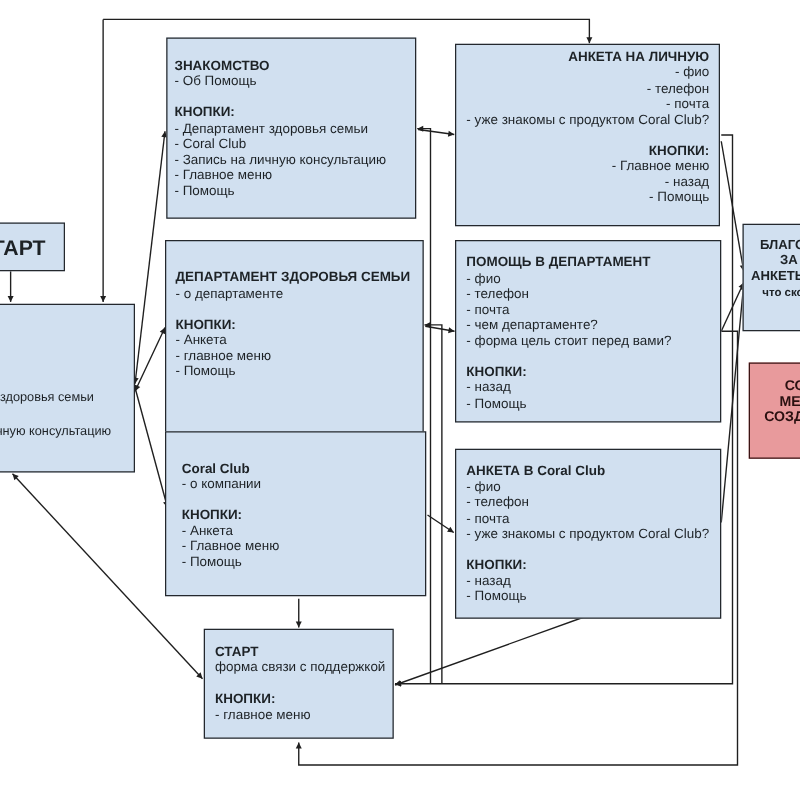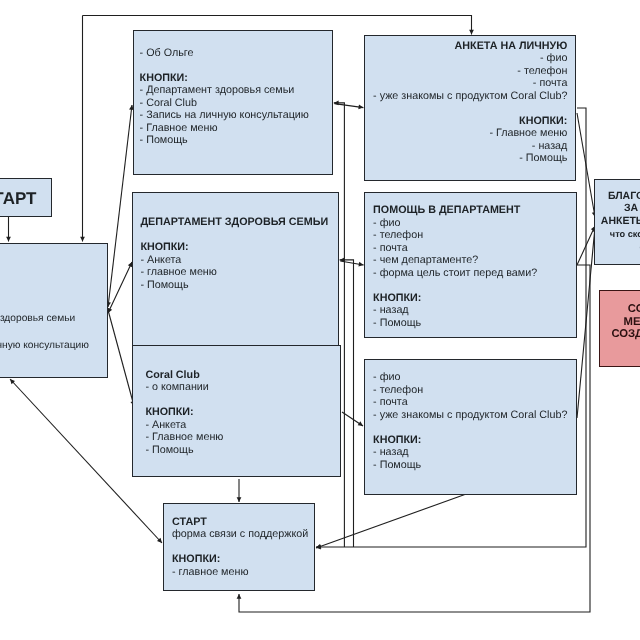--- a/index.html
+++ b/index.html
@@ -115,33 +115,35 @@
           <div class="ln b" style="font-size: 10.2px; line-height: 13.5px; height: 13.5px;">КНОПКИ:</div>
           <div class="ln" style="font-size: 10.2px; line-height: 13.5px; height: 13.5px;">- Знакомство</div>
           <div class="ln" style="font-size: 10.2px; line-height: 13.5px; height: 13.5px;">- Департамент здоровья семьи</div>
           <div class="ln" style="font-size: 10.2px; line-height: 13.5px; height: 13.5px;">- Coral Club</div>
           <div class="ln" style="font-size: 10.2px; line-height: 13.5px; height: 13.5px;">- Запись на личную консультацию</div>
           <div class="ln" style="font-size: 10.2px; line-height: 13.5px; height: 13.5px;">- Помощь</div>
         </div>
       </div>
       <div class="node" style="left: 132.6px; top: 30px; width: 200px; height: 145.3px;">
         <div class="body" style="left: 6px; top: 15.7px;">
-          <div class="ln">- Об Ольге</div>
+          <div class="ln b">ЗНАКОМСТВО</div>
+          <div class="ln">- Об Помощь</div>
           <div class="ln"></div>
           <div class="ln b">КНОПКИ:</div>
           <div class="ln">- Департамент здоровья семьи</div>
           <div class="ln">- Coral Club</div>
           <div class="ln">- Запись на личную консультацию</div>
           <div class="ln">- Главное меню</div>
           <div class="ln">- Помощь</div>
         </div>
       </div>
       <div class="node" style="left: 132.4px; top: 192px; width: 206.5px; height: 163px;">
         <div class="body" style="left: 7px; top: 23px;">
           <div class="ln b">ДЕПАРТАМЕНТ ЗДОРОВЬЯ СЕМЬИ</div>
+          <div class="ln">- о департаменте</div>
           <div class="ln"></div>
           <div class="ln b">КНОПКИ:</div>
           <div class="ln">- Анкета</div>
           <div class="ln">- главное меню</div>
           <div class="ln">- Помощь</div>
         </div>
       </div>
       <div class="node" style="left: 132.4px; top: 345px; width: 208.9px; height: 131.5px; padding-left: 32px;">
         <div class="body" style="left: 12px; top: 22.7px;">
           <div class="ln b">Coral Club</div>
@@ -185,20 +187,21 @@
           <div class="ln">- чем департаменте?</div>
           <div class="ln">- форма цель стоит перед вами?</div>
           <div class="ln"></div>
           <div class="ln b">КНОПКИ:</div>
           <div class="ln">- назад</div>
           <div class="ln">- Помощь</div>
         </div>
       </div>
       <div class="node" style="left: 363.5px; top: 359px; width: 213px; height: 135.5px;">
         <div class="body" style="left: 8.6px; top: 11.2px;">
+          <div class="ln b">АНКЕТА В Coral Club</div>
           <div class="ln">- фио</div>
           <div class="ln">- телефон</div>
           <div class="ln">- почта</div>
           <div class="ln">- уже знакомы с продуктом Coral Club?</div>
           <div class="ln"></div>
           <div class="ln b">КНОПКИ:</div>
           <div class="ln">- назад</div>
           <div class="ln">- Помощь</div>
         </div>
       </div>

